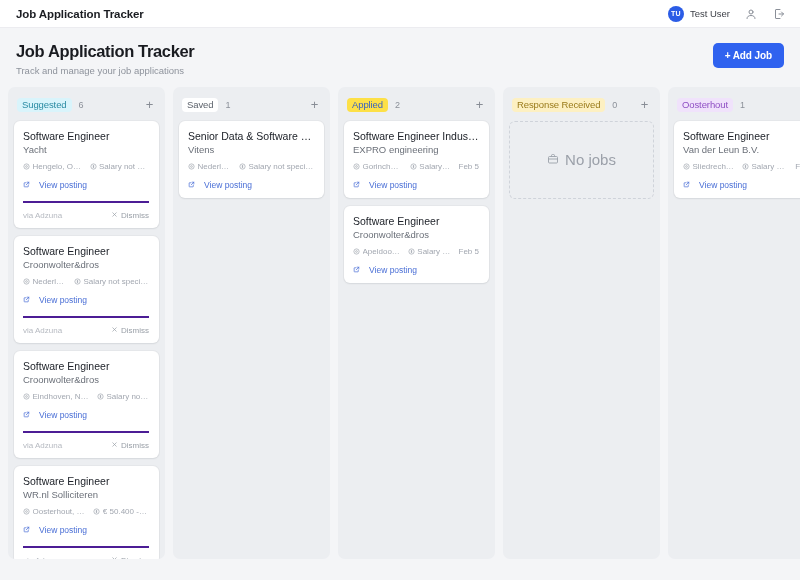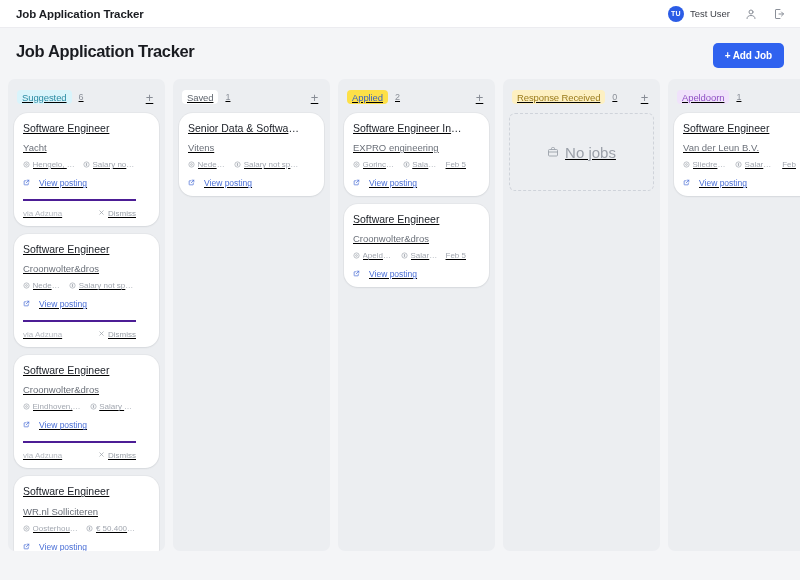--- a/index.html
+++ b/index.html
@@ -83,21 +83,20 @@
   }
 
   
   .board {
     display: flex;
     gap: 8px;
     padding: 0 0 0 8px;
     align-items: center;
     height: 472px;
     overflow: hidden;
-    text-decoration: underline;
   }
   .column {
     width: 157px;
     flex: 0 0 157px;
     background: #eceef1;
     border-radius: 7px;
     padding: 6px 6px 8px 6px;
     height: 472px;
     overflow: hidden;
   }
@@ -124,37 +123,37 @@
     font-size: 13px;
     line-height: 1;
     width: 13px; height: 13px;
     display: flex; align-items: center; justify-content: center;
     cursor: pointer;
   }
 
   
   .card {
     background: #ffffff;
-    border-radius: 14px;
-    padding: 9px 23px 8px 9px;
+    border-radius: 6px;
+    padding: 9px 10px 8px 9px;
     margin-bottom: 8px;
     box-shadow: 0 1px 2px rgba(16,24,40,0.07), 0 0 0 1px rgba(16,24,40,0.03);
   }
   .card-title {
     font-size: 10.5px;
     color: #20242b;
     line-height: 1.25;
     white-space: nowrap;
     overflow: hidden;
     text-overflow: ellipsis;
   }
   .card-company {
     font-size: 9.5px;
     color: #6b7079;
-    margin-top: 7px;
+    margin-top: 1px;
     white-space: nowrap;
     overflow: hidden;
     text-overflow: ellipsis;
   }
   .card-meta {
     display: flex;
     align-items: center;
     gap: 7px;
     margin-top: 7px;
     font-size: 8px;
@@ -239,20 +238,21 @@
           <path d="M17 8l4 4-4 4"></path>
           <path d="M21 12h-9"></path>
       </svg>
     </div>
   </div>
 </div>
 
 <div class="page-head">
   <div>
     <div class="page-title">Job Application Tracker</div>
+    <div class="page-sub">Track and manage your job applications</div>
   </div>
   <button class="add-job-btn">+ Add Job</button>
 </div>
 
 <div class="board" id="board">
     <div class="column">
       <div class="col-head">
         <span class="col-badge" style="background:#d9f4fb;color:#2a8ba3">Suggested</span>
         <span class="col-count">6</span>
         <span class="col-add">+</span>
@@ -516,21 +516,21 @@
         <span><svg width="12" height="12" viewBox="0 0 24 24" fill="none" stroke="currentColor" stroke-width="1.8" stroke-linejoin="round">
             <rect x="3" y="7" width="18" height="13" rx="2"></rect>
             <path d="M9 7V5a2 2 0 0 1 2-2h2a2 2 0 0 1 2 2v2"></path>
             <path d="M3 12h18"></path>
           </svg></span>
         <span>No jobs</span>
       </div>
     </div>
     <div class="column">
       <div class="col-head">
-        <span class="col-badge" style="background:#f0e2fb;color:#8f4fc4">Apeldoorn</span>
+        <span class="col-badge" style="background:#f0e2fb;color:#8f4fc4">Oosterhout</span>
         <span class="col-count">1</span>
       </div>
       <div class="card">
         <div class="card-title">Software Engineer</div>
         <div class="card-company">Van der Leun B.V.</div>
         <div class="card-meta">
           <span class="meta-item">
             <svg class="meta-ico" width="7" height="7" viewBox="0 0 24 24" fill="none" stroke="currentColor" stroke-width="2.4">
               <circle cx="12" cy="12" r="9"></circle>
               <circle cx="12" cy="12" r="3"></circle>

